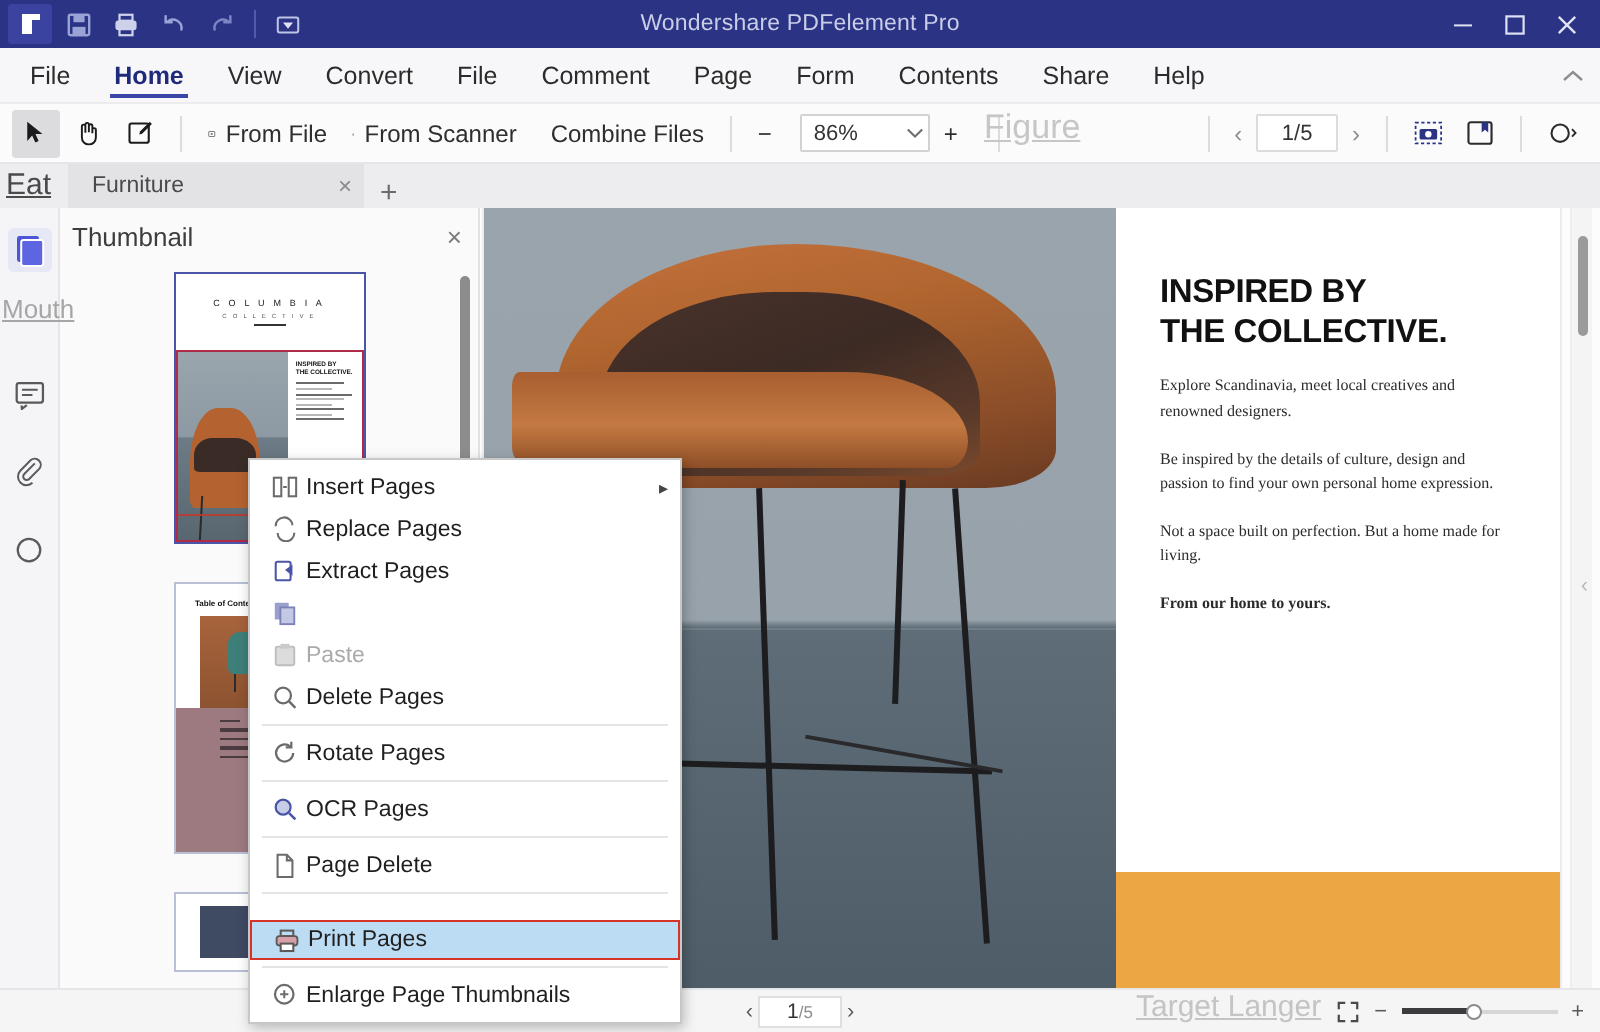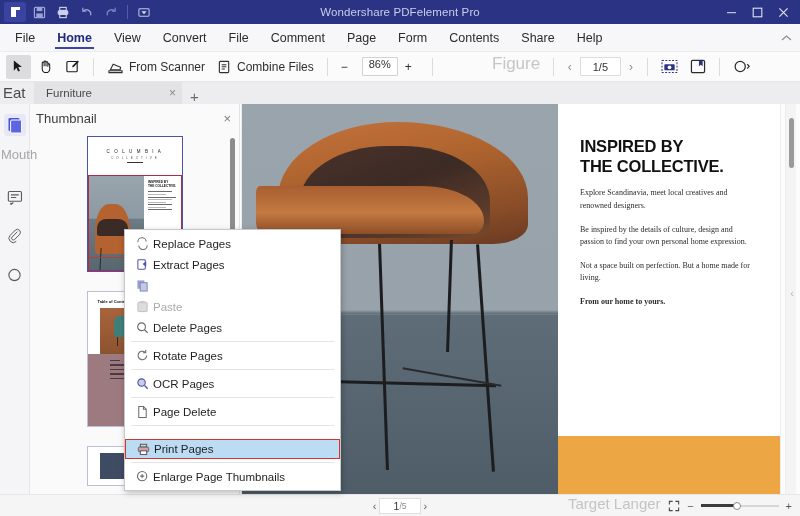--- a/index.html
+++ b/index.html
@@ -59,21 +59,21 @@
     border-bottom:1px solid #e6e6e8;
   }
   .tbtn {
     height:24px; min-width:24px; display:flex; align-items:center; gap:5px;
     padding:0 5px; border-radius:2px; color:#2e2e2e; font-size:12px; white-space:nowrap;
   }
   .tbtn.sel { background:#dcdcdf; }
   .vsep { width:1px; height:18px; background:#dcdcde; margin:0 6px; }
   .zoom-box {
     display:flex; align-items:center; border:1px solid #d2d2d4; background:#fff;
-    height:19px; border-radius:1px; padding:0 2px 0 6px; gap:20px;flex-direction:column;
+    height:19px; border-radius:1px; padding:0 2px 0 6px; gap:20px;
   }
   .zoom-val { font-size:11px; color:#333; min-width:26px; }
   .pg-box {
     display:flex; align-items:center; border:1px solid #dcdcde; background:#fff;
     height:19px; padding:0 12px; border-radius:1px;
   }
   .pg-val { font-size:11px; }
   .arrowbtn { width:16px; display:flex; align-items:center; justify-content:center; color:#8d8d8d; font-size:12px; }
 
   
@@ -245,21 +245,21 @@
   .ctxitem .lbl { flex:1; }
   .ctxitem.disabled .lbl { color:#aaa; }
   .ctxitem .sub { color:#444; font-size:9px; }
   .ctxitem.highlight {
     background:#bcdcf4; border:1.6px solid #d4342a; height:20px;margin-top:13px;
   }
   .ctxsep { height:1px; background:#e4e4e4; margin:3px 6px; }
 
   
   .ghost { position:absolute; color:#bdbdbd; pointer-events:none; z-index:60;
-           font-family:"Liberation Sans", sans-serif; }
+           font-family:"Liberation Sans", sans-serif;text-decoration:underline; }
   .ghost.eat { left:3px; top:84px; font-size:15px; color:#4a4a4a; }
   .ghost.mouth { left:1px; top:147px; font-size:13px; color:#a6a6a6; }
   .ghost.figure { left:492px; top:54px; font-size:17px; color:#c6c6c6; }
   .ghost.target { left:568px; top:495px; font-size:15px; color:#c4c4c4; }
   svg { display:block; }
 </style>
 </head>
 <body>
 
 <div class="app">
@@ -355,20 +355,27 @@
           <path d="M4.5 9.5V4.2a1 1 0 0 1 2 0v3.6M6.5 7.6V3.2a1 1 0 0 1 2 0v4.3M8.5 7.6V4a1 1 0 0 1 2 0v4.2M10.5 8.2v-2a1 1 0 0 1 2 0v4.4c0 2.3-1.7 3.9-4 3.9s-4-1.6-4-3.9V9.5" fill="none" stroke="#1b1b1b" stroke-width="1.1" stroke-linejoin="round"></path>
         </svg>
     </div>
     <div class="tbtn">
       <svg width="15" height="15" viewBox="0 0 16 16">
           <rect x="2" y="2.6" width="11" height="11" rx="1.2" fill="none" stroke="#1b1b1b" stroke-width="1.2"></rect>
           <path d="M13.6 1.6l1.2 1.2-5.6 5.6-1.6.4.4-1.6z" fill="#1b1b1b"></path>
         </svg>
     </div>
     <div class="vsep"></div>
+    <div class="tbtn">
+      <svg width="15" height="14" viewBox="0 0 16 15">
+          <rect x="1.5" y="2.5" width="12" height="10" rx="1" fill="none" stroke="#2f2f2f" stroke-width="1.2"></rect>
+          <path d="M7.5 5.5v4M5.5 7.5h4" stroke="#2f2f2f" stroke-width="1.2"></path>
+        </svg>
+      <span>From File</span>
+    </div>
     <div class="tbtn">
       <svg width="17" height="14" viewBox="0 0 18 15">
           <path d="M2 11.5h14v2H2z" fill="none" stroke="#2f2f2f" stroke-width="1.2"></path>
           <path d="M3.5 10.5l3-6 8 3.2-.6 2.8z" fill="none" stroke="#2f2f2f" stroke-width="1.2" stroke-linejoin="round"></path>
         </svg>
       <span>From Scanner</span>
     </div>
     <div class="tbtn">
       <svg width="15" height="14" viewBox="0 0 16 15">
           <rect x="2.5" y="1.5" width="10" height="12" rx="1" fill="none" stroke="#2f2f2f" stroke-width="1.2"></rect>
@@ -580,20 +587,31 @@
         <span class="track"></span>
         <span class="fill"></span>
         <span class="knob"></span>
       </span>
       <span class="sb-ico">+</span>
     </div>
   </div>
 
   <div class="ctxmenu">
 
+    <div class="ctxitem">
+      <span class="ic">
+          <svg width="13" height="13" viewBox="0 0 14 14">
+            <rect x="1" y="2" width="4" height="10" fill="none" stroke="#6b6b6b" stroke-width="1.1"></rect>
+            <rect x="9" y="2" width="4" height="10" fill="none" stroke="#6b6b6b" stroke-width="1.1"></rect>
+            <path d="M6 7h2" stroke="#6b6b6b" stroke-width="1.1"></path>
+          </svg>
+        </span>
+      <span class="lbl">Insert Pages</span>
+      <span class="sub">▸</span>
+    </div>
 
     <div class="ctxitem">
       <span class="ic">
           <svg width="13" height="13" viewBox="0 0 14 14">
             <path d="M2 5.5A4.5 4.5 0 0 1 11 5" fill="none" stroke="#6b6b6b" stroke-width="1.1"></path>
             <path d="M12 9A4.5 4.5 0 0 1 3 9.2" fill="none" stroke="#6b6b6b" stroke-width="1.1"></path>
           </svg>
         </span>
       <span class="lbl">Replace Pages</span>
     </div>

